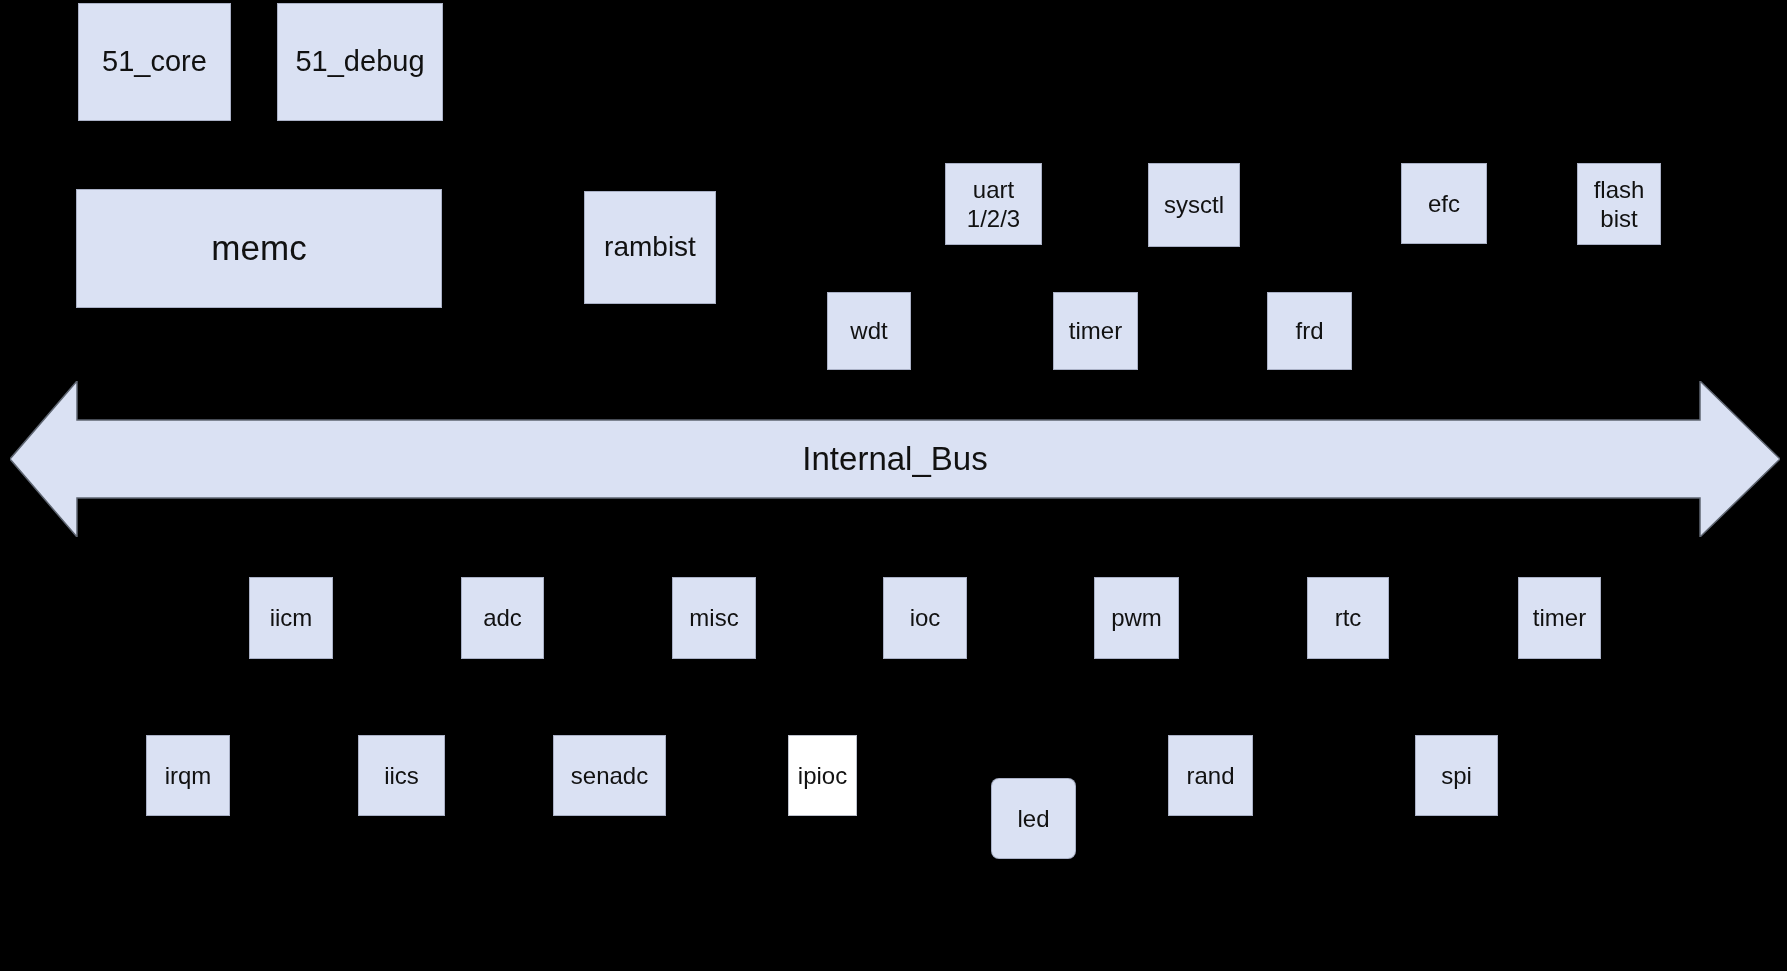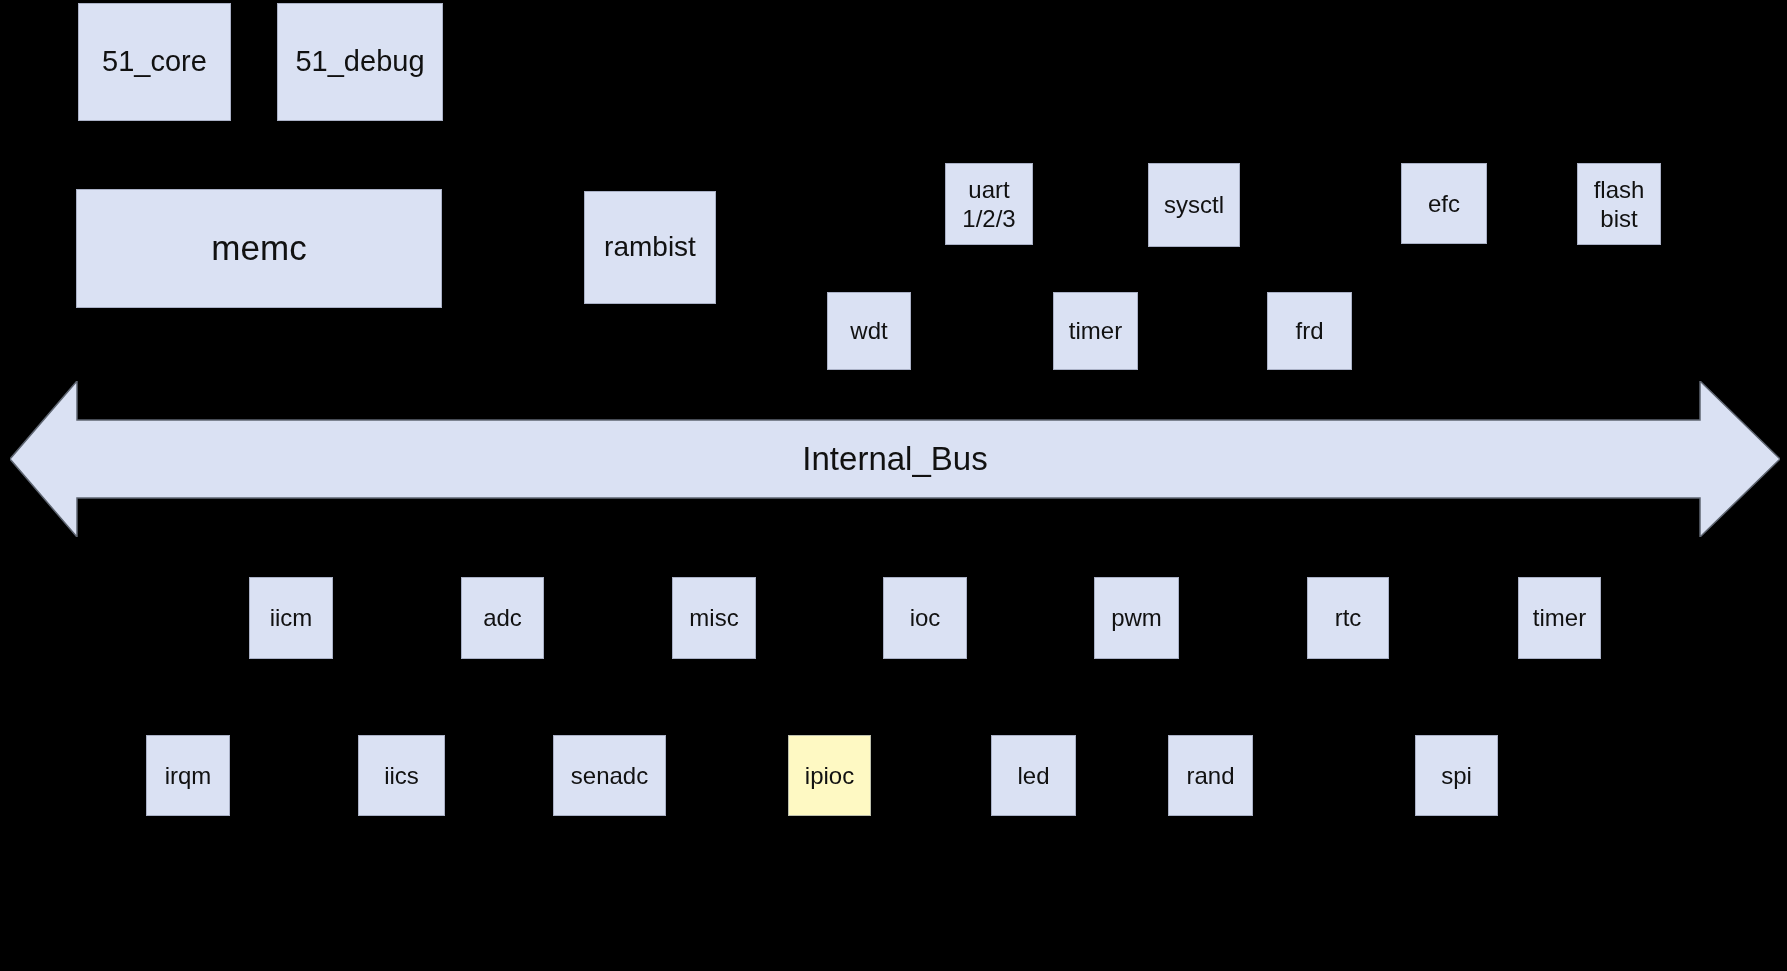--- a/index.html
+++ b/index.html
@@ -56,36 +56,36 @@
     <svg id="bus-svg" xmlns="http://www.w3.org/2000/svg" width="1770" height="156" viewBox="0 0 1770 156">
       <polygon id="bus-polygon" points="0,78 67,0 67,39 1690,39 1690,0 1770,78 1690,156 1690,117 67,117 67,156" fill="#dae1f3" stroke="#5f6672" stroke-width="1.5"></polygon>
     </svg>
     <div id="bus-label" style="color: rgb(17, 17, 17);">Internal_Bus</div>
   </div>
 
 <div class="block" style="left: 78px; top: 3px; width: 153px; height: 118px; font-size: 29px; background: rgb(218, 225, 243); color: rgb(17, 17, 17);">51_core</div>
     <div class="block" style="left: 277px; top: 3px; width: 166px; height: 118px; font-size: 29px; background: rgb(218, 225, 243); color: rgb(17, 17, 17);">51_debug</div>
     <div class="block" style="left: 76px; top: 189px; width: 366px; height: 119px; font-size: 35px; background: rgb(218, 225, 243); color: rgb(17, 17, 17);">memc</div>
     <div class="block" style="left: 584px; top: 191px; width: 132px; height: 113px; font-size: 28px; background: rgb(218, 225, 243); color: rgb(17, 17, 17);">rambist</div>
-    <div class="block" style="left: 945px; top: 163px; width: 88px; height: 82px; font-size: 24px; background: rgb(218, 225, 243); color: rgb(17, 17, 17);">uart
+    <div class="block" style="left: 945px; top: 163px; width: 97px; height: 82px; font-size: 24px; background: rgb(218, 225, 243); color: rgb(17, 17, 17);">uart
 1/2/3</div>
     <div class="block" style="left: 1148px; top: 163px; width: 92px; height: 84px; font-size: 24px; background: rgb(218, 225, 243); color: rgb(17, 17, 17);">sysctl</div>
     <div class="block" style="left: 1401px; top: 163px; width: 86px; height: 81px; font-size: 24px; background: rgb(218, 225, 243); color: rgb(17, 17, 17);">efc</div>
     <div class="block" style="left: 1577px; top: 163px; width: 84px; height: 82px; font-size: 24px; background: rgb(218, 225, 243); color: rgb(17, 17, 17);">flash
 bist</div>
     <div class="block" style="left: 827px; top: 292px; width: 84px; height: 78px; font-size: 24px; background: rgb(218, 225, 243); color: rgb(17, 17, 17);">wdt</div>
     <div class="block" style="left: 1053px; top: 292px; width: 85px; height: 78px; font-size: 24px; background: rgb(218, 225, 243); color: rgb(17, 17, 17);">timer</div>
     <div class="block" style="left: 1267px; top: 292px; width: 85px; height: 78px; font-size: 24px; background: rgb(218, 225, 243); color: rgb(17, 17, 17);">frd</div>
     <div class="block" style="left: 249px; top: 577px; width: 84px; height: 82px; font-size: 24px; background: rgb(218, 225, 243); color: rgb(17, 17, 17);">iicm</div>
     <div class="block" style="left: 461px; top: 577px; width: 83px; height: 82px; font-size: 24px; background: rgb(218, 225, 243); color: rgb(17, 17, 17);">adc</div>
     <div class="block" style="left: 672px; top: 577px; width: 84px; height: 82px; font-size: 24px; background: rgb(218, 225, 243); color: rgb(17, 17, 17);">misc</div>
     <div class="block" style="left: 883px; top: 577px; width: 84px; height: 82px; font-size: 24px; background: rgb(218, 225, 243); color: rgb(17, 17, 17);">ioc</div>
     <div class="block" style="left: 1094px; top: 577px; width: 85px; height: 82px; font-size: 24px; background: rgb(218, 225, 243); color: rgb(17, 17, 17);">pwm</div>
     <div class="block" style="left: 1307px; top: 577px; width: 82px; height: 82px; font-size: 24px; background: rgb(218, 225, 243); color: rgb(17, 17, 17);">rtc</div>
     <div class="block" style="left: 1518px; top: 577px; width: 83px; height: 82px; font-size: 24px; background: rgb(218, 225, 243); color: rgb(17, 17, 17);">timer</div>
     <div class="block" style="left: 146px; top: 735px; width: 84px; height: 81px; font-size: 24px; background: rgb(218, 225, 243); color: rgb(17, 17, 17);">irqm</div>
     <div class="block" style="left: 358px; top: 735px; width: 87px; height: 81px; font-size: 24px; background: rgb(218, 225, 243); color: rgb(17, 17, 17);">iics</div>
     <div class="block" style="left: 553px; top: 735px; width: 113px; height: 81px; font-size: 24px; background: rgb(218, 225, 243); color: rgb(17, 17, 17);">senadc</div>
-    <div class="block" style="left: 788px; top: 735px; width: 83px; height: 81px; font-size: 24px; background: #fef9c3; color: rgb(17, 17, 17);">ipioc</div>
-    <div class="block" style="left: 991px; top: 735px; width: 85px; height: 81px; font-size: 24px; background: rgb(218, 225, 243); color: rgb(17, 17, 17);">led</div>
+    <div class="block" style="left: 788px; top: 735px; width: 69px; height: 81px; font-size: 24px; background: #ffffff; color: rgb(17, 17, 17);">ipioc</div>
+    <div class="block" style="left: 991px; top: 778px; width: 85px; height: 81px; font-size: 24px; background: rgb(218, 225, 243); color: rgb(17, 17, 17); border-radius: 8px;">led</div>
     <div class="block" style="left: 1168px; top: 735px; width: 85px; height: 81px; font-size: 24px; background: rgb(218, 225, 243); color: rgb(17, 17, 17);">rand</div>
     <div class="block" style="left: 1415px; top: 735px; width: 83px; height: 81px; font-size: 24px; background: rgb(218, 225, 243); color: rgb(17, 17, 17);">spi</div>
   </div>
 
 </body></html>

